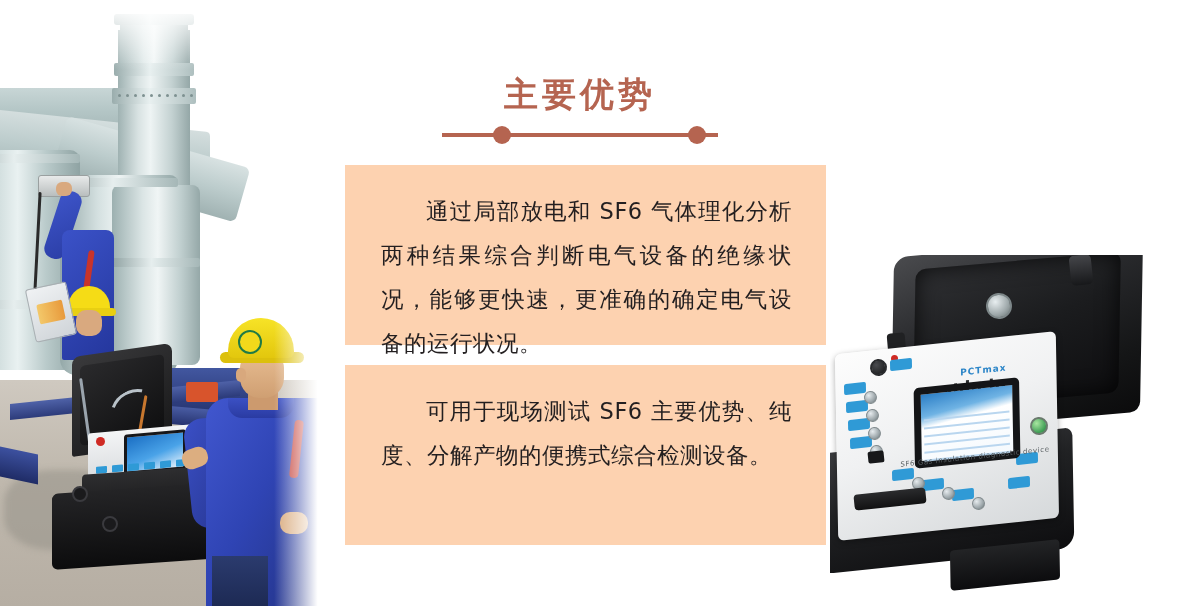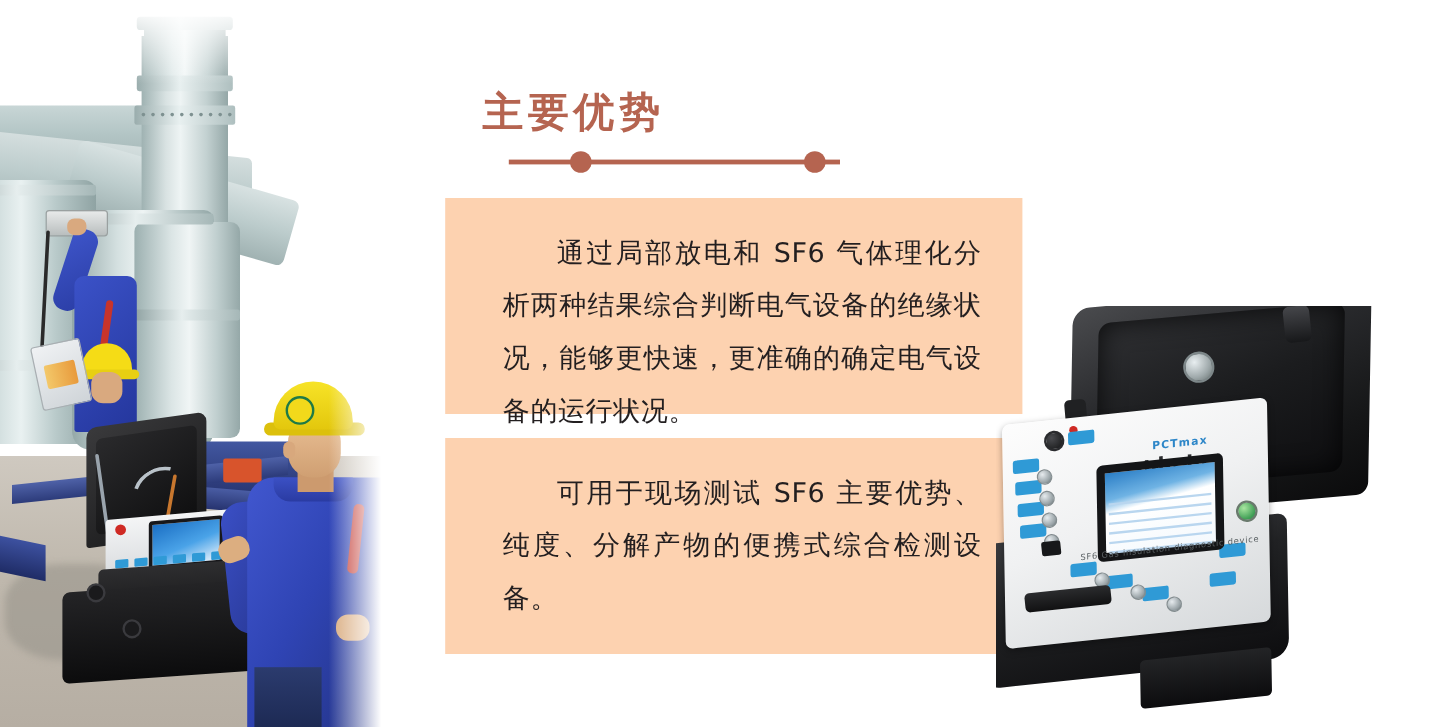--- a/index.html
+++ b/index.html
@@ -110,30 +110,30 @@
   .w2-hand { position:absolute; left:182px; top:448px; width:26px; height:20px; background:#dcae80; border-radius:9px; transform:rotate(-20deg); }
   .w2-hand2 { position:absolute; left:280px; top:512px; width:28px; height:22px; background:#d9ab7e; border-radius:10px; }
   .w2-jeans { position:absolute; left:212px; top:556px; width:56px; height:50px; background:linear-gradient(180deg,#2b3b6e,#1d2a54); }
 
   .photo-fade-r { position:absolute; right:0; top:0; width:56px; height:606px;
     background:linear-gradient(90deg,rgba(255,255,255,0),#ffffff 78%); }
   .photo-fade-t { position:absolute; left:0; top:0; width:330px; height:70px;
     background:linear-gradient(180deg,#ffffff 10%,rgba(255,255,255,0)); }
 
   
-  .title-wrap { position:absolute; left:402px; top:74px; width:320px; height:70px; }
+  .title-wrap { position:absolute; left:420px; top:74px; width:320px; height:70px; text-align:center; }
   .title-text { font-size:34px; font-weight:700; letter-spacing:4px; line-height:40px; }
   .title-rule { position:absolute; left:0; top:52px; width:320px; height:18px; }
   .title-rule .bar { position:absolute; left:22px; top:7px; width:276px; height:4px; }
   .title-rule .dot { position:absolute; top:0; width:18px; height:18px; border-radius:50%; }
   .title-rule .dot.l { left:73px; }
   .title-rule .dot.r { left:268px; }
 
   
-  .card { position:absolute; left:371px; width:481px; padding:24px 34px 26px 48px; }
+  .card { position:absolute; left:345px; width:481px; padding:24px 34px 26px 36px; }
   .card p { font-size:22.5px; line-height:44px; letter-spacing:.5px; text-indent:2em; text-align:justify; }
   .card1 { top:165px; height:180px; }
   .card2 { top:365px; height:180px; }
 
   
   .photo-right { position:absolute; left:830px; top:255px; width:370px; height:351px; overflow:hidden; }
   .pr-lid { position:absolute; left:62px; top:-8px; width:250px; height:175px;
     background:linear-gradient(160deg,#4a4b4e 0%,#2a2b2e 35%,#151617 75%,#0b0b0c 100%);
     border-radius:14px 18px 10px 10px; transform:rotate(-5deg) skewX(-6deg); }
   .pr-lid-in { position:absolute; left:84px; top:6px; width:206px; height:140px;

